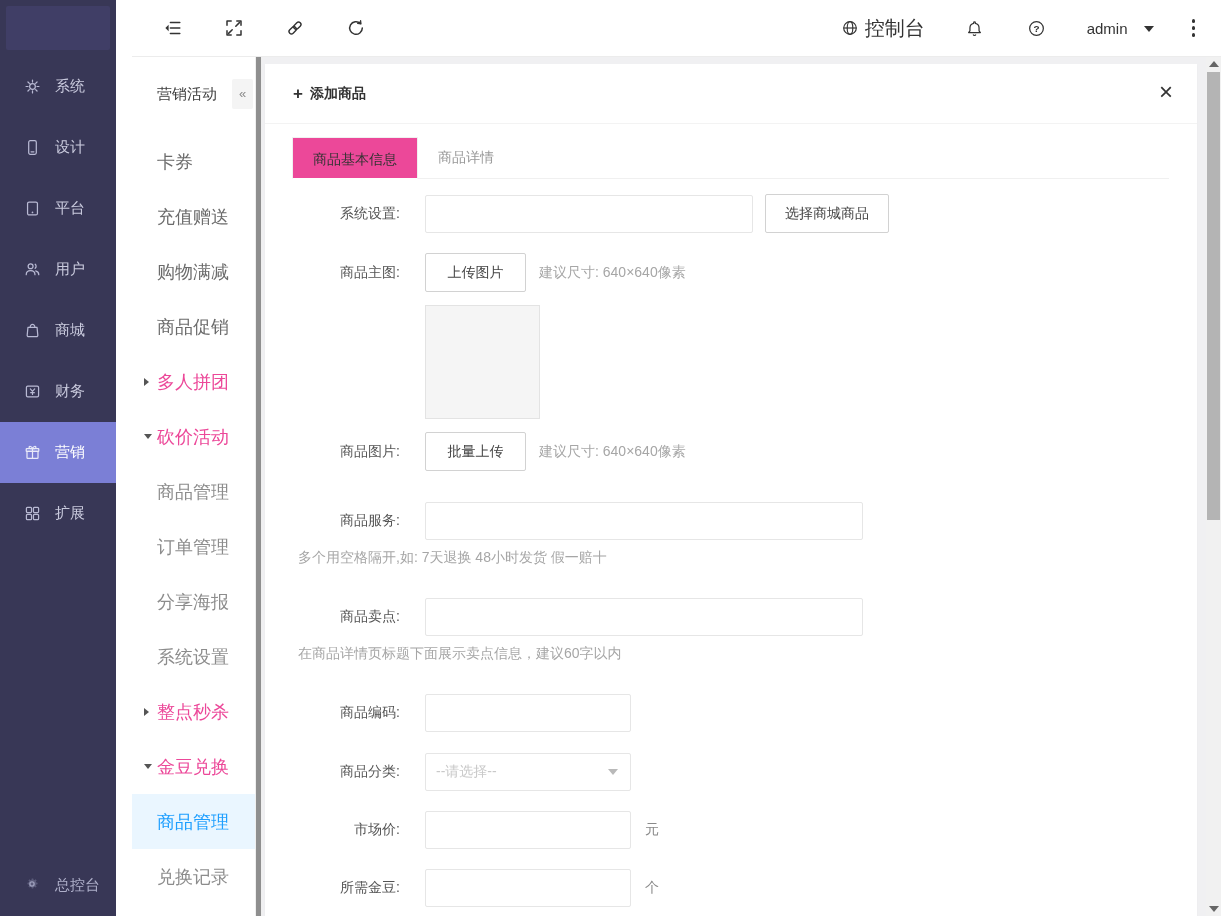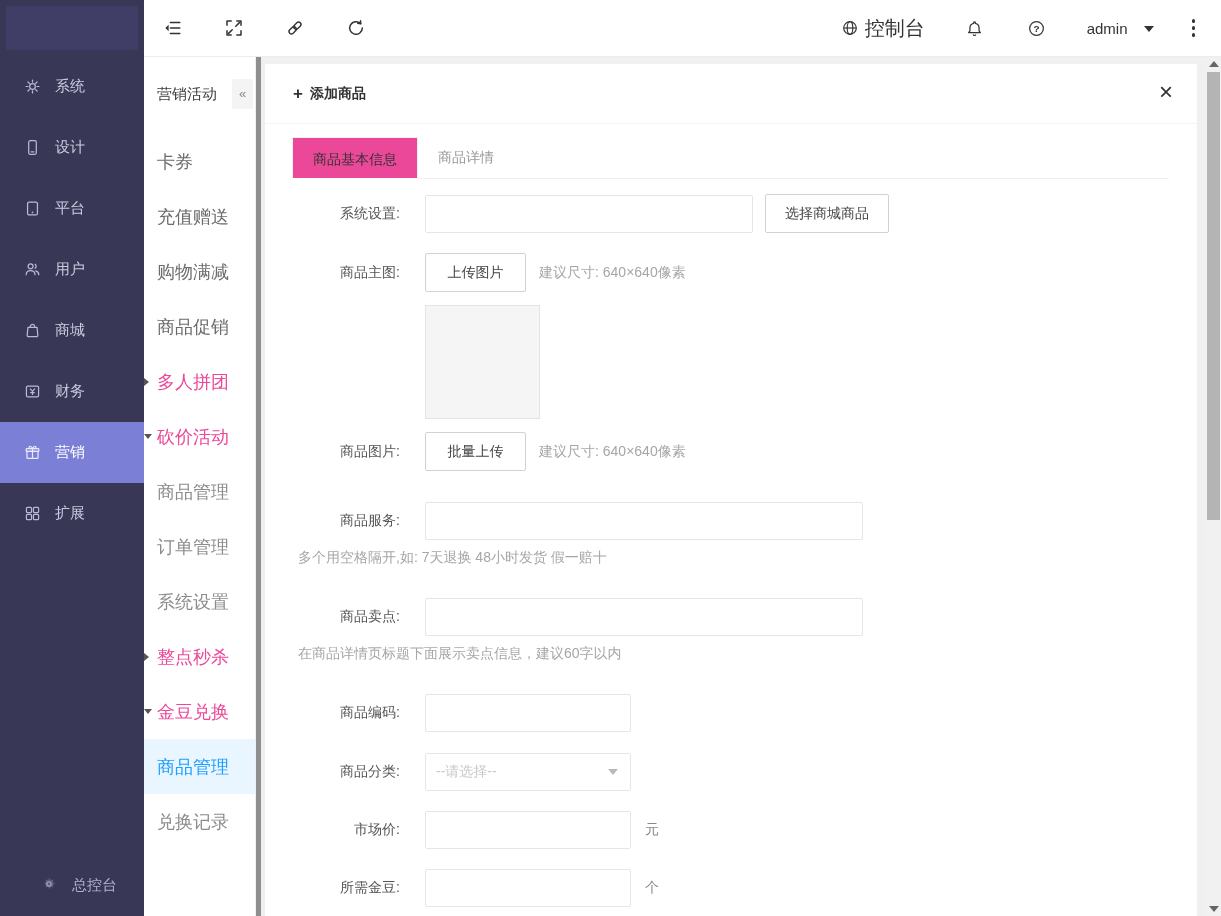--- a/index.html
+++ b/index.html
@@ -1,27 +1,27 @@
 <!DOCTYPE html>
 <html><head>
 <meta charset="utf-8">
 <style>
   * { margin:0; padding:0; box-sizing:border-box; }
   html,body { width:1221px; height:916px; overflow:hidden; }
   body { font-family:"Liberation Sans","DejaVu Sans",sans-serif; font-size:14px; color:#333; background:#fff; position:relative; }
 
   
-  #rail { position:absolute; left:0; top:0; bottom:0; width:144px; background:#383756; z-index:5; }
+  #rail { position:absolute; left:0; top:0; bottom:0; width:116px; background:#383756; z-index:5; }
   .logo { margin:6px; height:44px; background:#403e66; border-radius:2px; }
   .rail-item { height:61px; display:flex; align-items:center; padding-left:22px; cursor:pointer; color:#c9cadd; font-size:15px; }
   .rail-item .ricon { width:20px; height:20px; margin-right:13px; display:flex; align-items:center; justify-content:center; color:#b9bad4; }
   .rail-item.active { background:#7b7fd6; color:#ffffff; }
   .rail-item.active .ricon { color:#e8e9f8; }
   .rail-item svg { width:19px; height:19px; }
-  .rail-footer { position:absolute; bottom:0; left:0; right:0; height:62px; display:flex; align-items:center; padding-left:41px; color:#aeafc9; font-size:15px; cursor:pointer; }
+  .rail-footer { position:absolute; bottom:0; left:0; right:0; height:62px; display:flex; align-items:center; padding-left:24px; color:#aeafc9; font-size:15px; cursor:pointer; }
   .rail-footer .ricon { width:18px; height:18px; margin-right:13px; color:#9fa0bd; }
   .rail-footer svg { width:16px; height:16px; }
 
   
   #topbar { position:absolute; left:132px; top:0; right:0; height:57px; background:#fff; border-bottom:1px solid #ececec; display:flex; align-items:center; justify-content:space-between; z-index:4; }
   .tb-left { display:flex; align-items:center; padding-left:28px; }
   .tb-icon { width:26px; height:26px; margin-right:35px; display:flex; align-items:center; justify-content:center; color:#333; cursor:pointer; }
   .tb-icon svg { width:20px; height:20px; }
   .tb-right { display:flex; align-items:center; padding-right:22px; }
   .tb-console { display:flex; align-items:center; color:#333; font-size:20px; cursor:pointer; margin-right:38px; }
@@ -274,20 +274,23 @@
         <span class="arr down"></span>
         <span>砍价活动</span>
       </div>
     <div class="sm-item child">
         <span>商品管理</span>
       </div>
     <div class="sm-item child">
         <span>订单管理</span>
       </div>
     <div class="sm-item child">
+        <span>分享海报</span>
+      </div>
+    <div class="sm-item child">
         <span>系统设置</span>
       </div>
     <div class="sm-item parent">
         <span class="arr right"></span>
         <span>整点秒杀</span>
       </div>
     <div class="sm-item parent">
         <span class="arr down"></span>
         <span>金豆兑换</span>
       </div>

